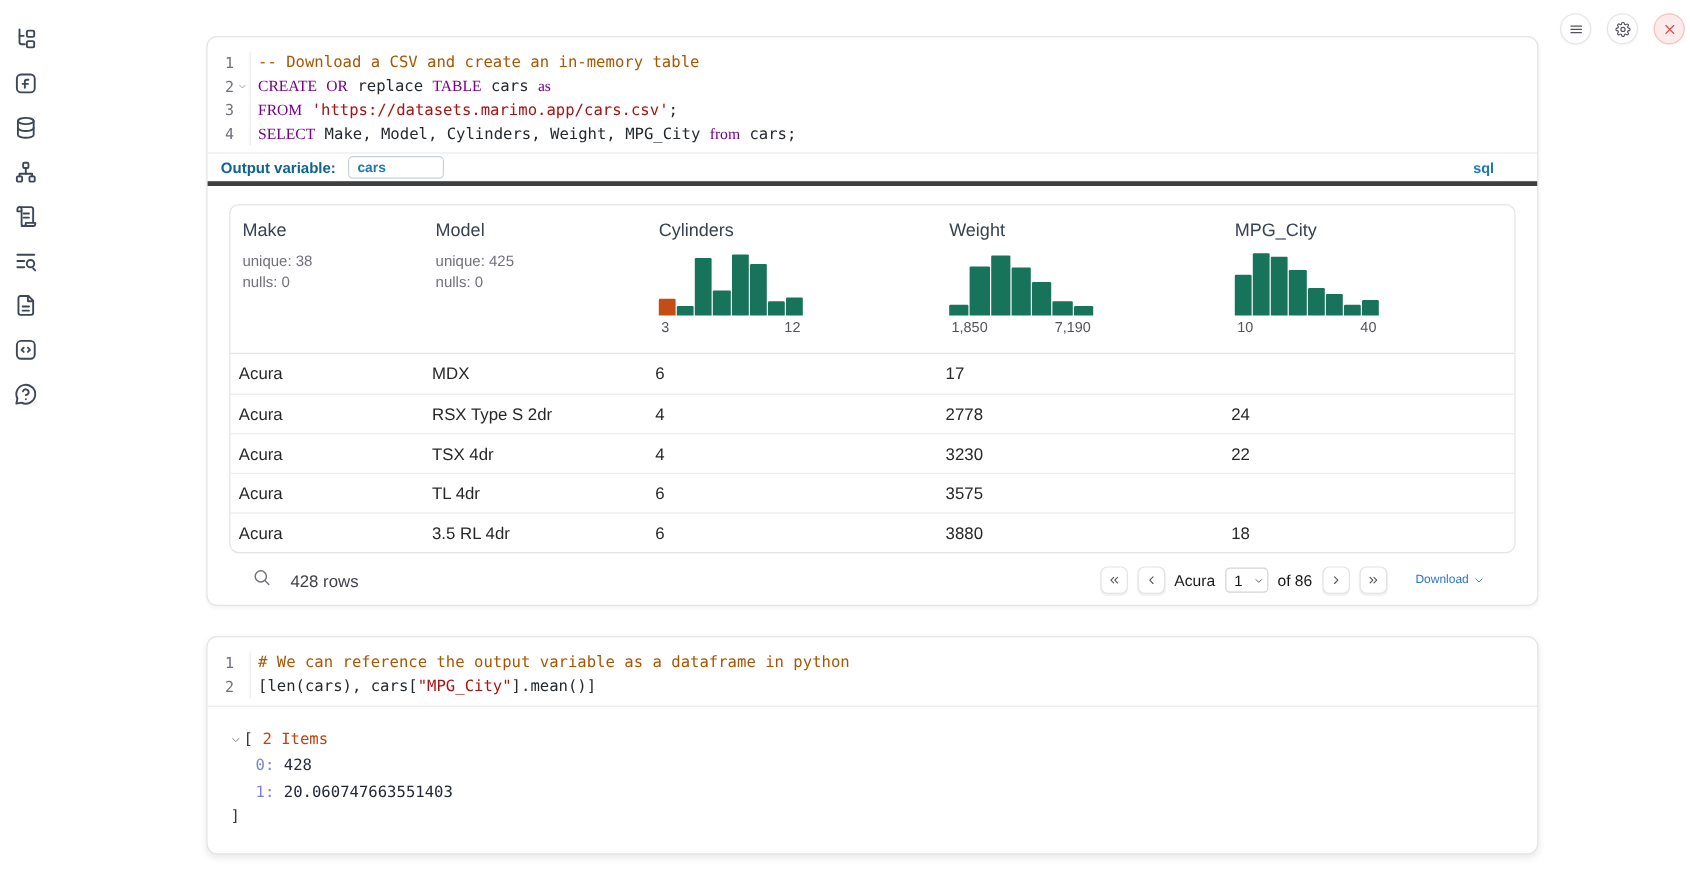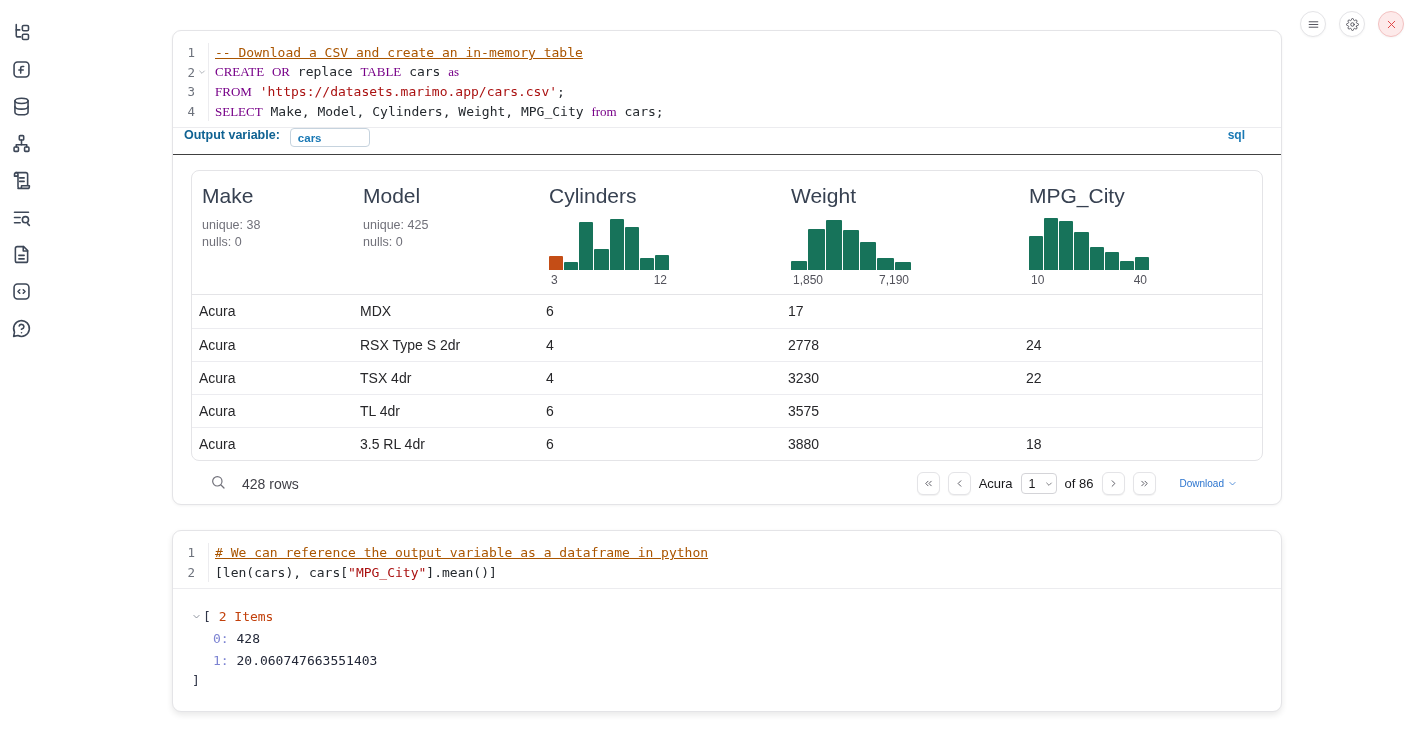--- a/index.html
+++ b/index.html
@@ -34,41 +34,41 @@
   .editor { padding:12px 0 6px 0; }
   .code-line { display:flex; height:19.6px; align-items:center;
     font-family:"DejaVu Sans Mono", monospace; font-size:13px; white-space:pre; }
   .gutter { flex:none; width:36px; display:flex; align-items:center;
     border-right:1px solid #ececef; height:100%; }
   .ln { width:22px; text-align:right; color:#6d727c; font-size:12.5px; }
   .fold { width:13px; display:flex; justify-content:center; align-items:center; }
   .fold svg { width:8px; height:8px; stroke:#8a8f98; fill:none; stroke-width:2; stroke-linecap:round; }
   .code { padding-left:6px; color:#24292e; }
   .tk-kw { color:#770088;font-family:Liberation Serif, serif; }
-  .tk-cm { color:#aa5500;text-decoration:underline; }
+  .tk-cm { color:#aa5500; }
   .tk-str { color:#aa1111; }
   .tk-pl { color:#24292e; }
 
   
-  .outvar { height:28px; display:flex; 
-    border-top:1px solid #ececef; border-bottom:1px solid #404040; padding:0 36px 0 11px; }
+  .outvar { height:28px; display:flex; align-items:center;
+    border-top:1px solid #ececef; border-bottom:4px solid #404040; padding:0 36px 0 11px; }
   .outvar-label { font-size:12.5px; font-weight:bold; color:#0f6292; }
   .outvar-input { margin-left:10px; width:80px; height:19px; border:1px solid #c6d3de; border-radius:4px;
     font-family:"Liberation Sans", sans-serif; font-size:11.5px; font-weight:bold; color:#1a79b5;
     padding:0 7px; outline:none; background:#fff; }
   .outvar-spacer { flex:1; }
   .lang-badge { font-size:12px; color:#1a79b5; font-weight:bold; }
 
   
   .output1 { padding:15px 18px 0 18px; }
   .table-box { border:1px solid #e4e4e7; border-radius:8px; overflow:hidden; background:#fff; }
   .thead { display:grid; grid-template-columns:161px 186px 242px 238px 1fr;
     height:124px; border-bottom:1px solid #e4e4e7; }
   .th { padding:13px 0 0 10px; cursor:pointer; }
-  .th-title { font-size:21px; color:#374151; }
+  .th-title { font-size:15px; color:#374151; }
   .th-stats { margin-top:9px; font-size:12.5px; color:#71717a; line-height:17px; }
   .hist { margin-top:10px; width:120px; }
   .hist-bars { display:flex; align-items:flex-end; gap:1px; height:52px; }
   .hist-bar { flex:1; background:#17735a; border-radius:1px 1px 0 0; }
   .hist-bar.hl { background:#c44d16; }
   .hist-ticks { display:flex; justify-content:space-between; margin-top:3px; padding:0 2px;
     font-size:12px; color:#52525b; }
   .trow { display:grid; grid-template-columns:161px 186px 242px 238px 1fr; height:33px; }
   .trow + .trow { border-top:1px solid #ececf0; }
   .td { line-height:32px; padding-left:7px; font-size:14px; color:#27272a;

